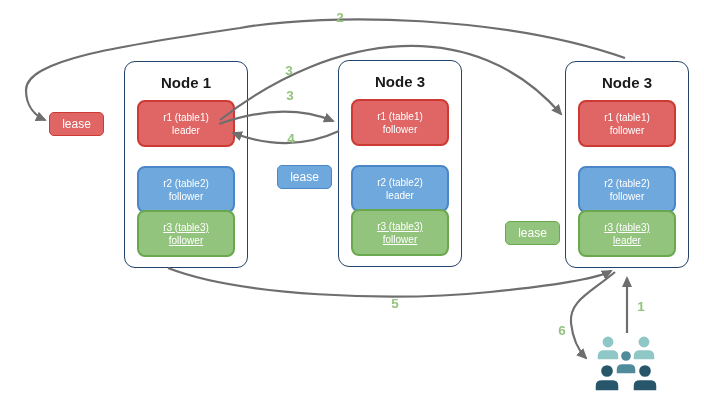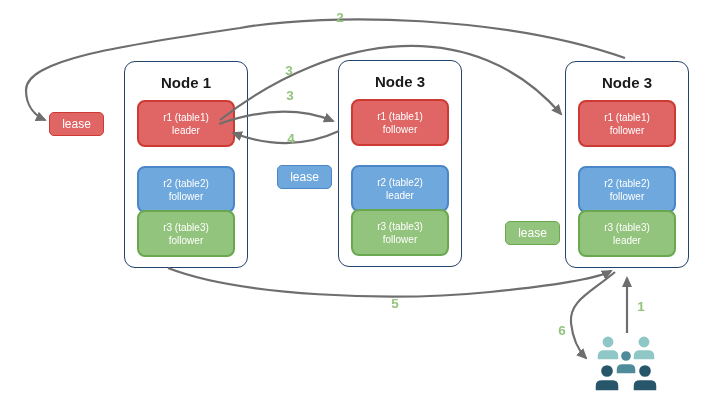--- a/index.html
+++ b/index.html
@@ -15,21 +15,21 @@
     position:absolute;top:12px;left:0;width:100%;text-align:center;
     font-size:15px;font-weight:bold;color:var(--title_text);
   }
   .replica{
     position:absolute;left:12px;width:98px;height:47px;border-radius:8px;
     border:2px solid;box-sizing:border-box;color:#fff;font-size:10px;line-height:1.3;
     display:flex;flex-direction:column;align-items:center;justify-content:center;text-align:center;
   }
   .replica.red{background:var(--red_fill);border-color:var(--red_border);}
   .replica.blue{background:var(--blue_fill);border-color:var(--blue_border);}
-  .replica.green{background:var(--green_fill);border-color:var(--green_border);}
+  .replica.green{background:var(--green_fill);border-color:var(--green_border);text-decoration:underline;}
   .r1{top:38px;} .r2{top:92px;margin-top:12px;} .r3{top:148px;}
   .lease{
     position:absolute;width:55px;height:24px;border-radius:5px;border:1.6px solid;
     box-sizing:border-box;color:#fff;font-size:12px;display:flex;align-items:center;
     justify-content:center;
   }
   .lease.red{background:var(--red_fill);border-color:var(--red_border);}
   .lease.blue{background:var(--blue_fill);border-color:var(--blue_border);}
   .lease.green{background:var(--green_fill);border-color:var(--green_border);}
   .step{

